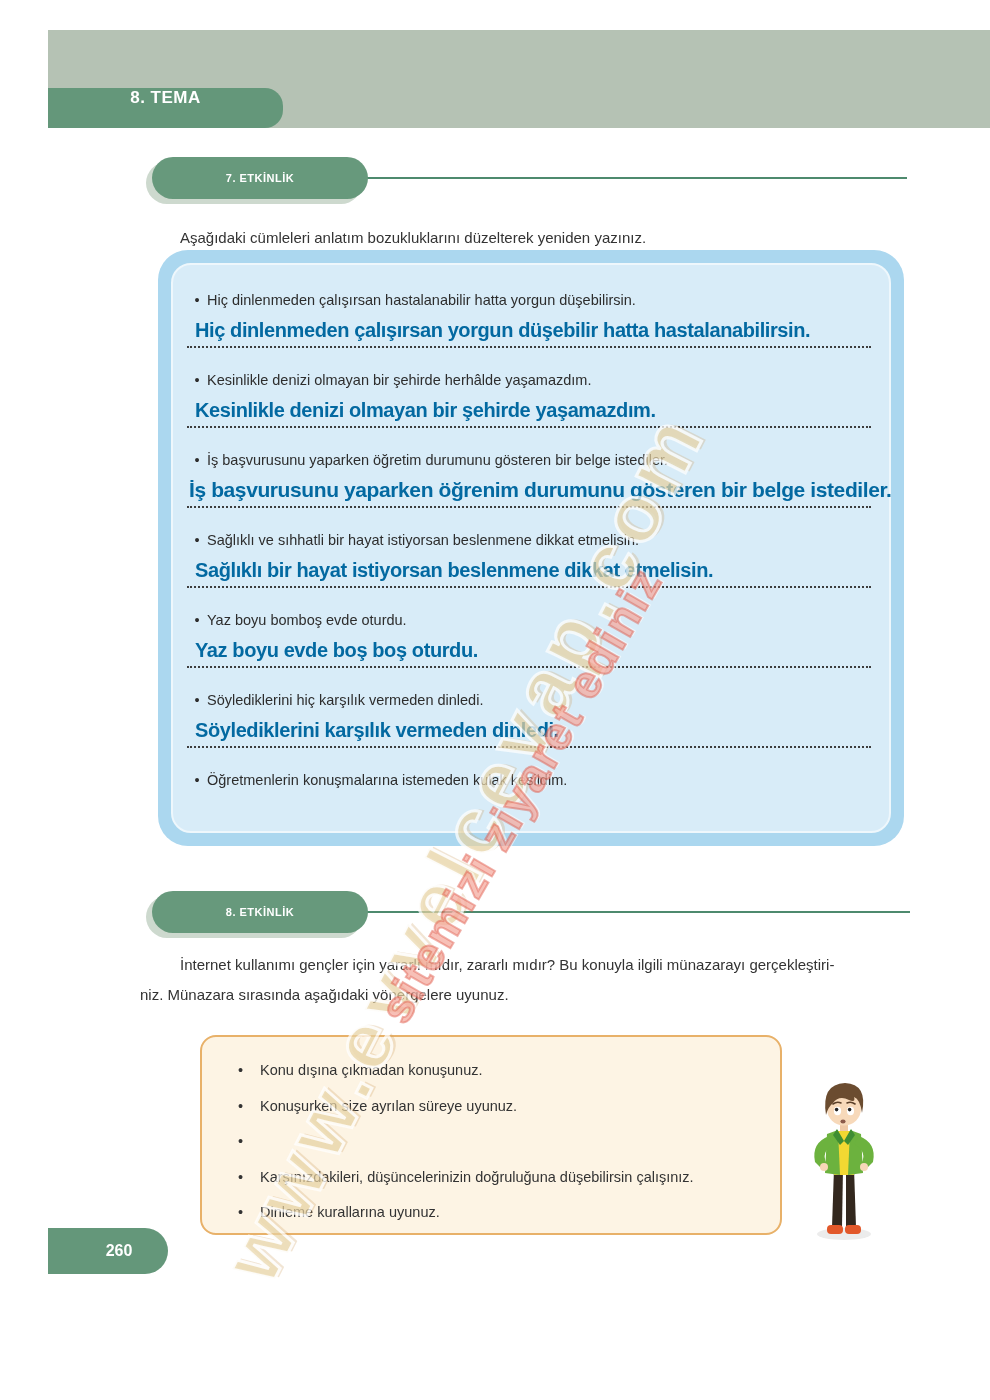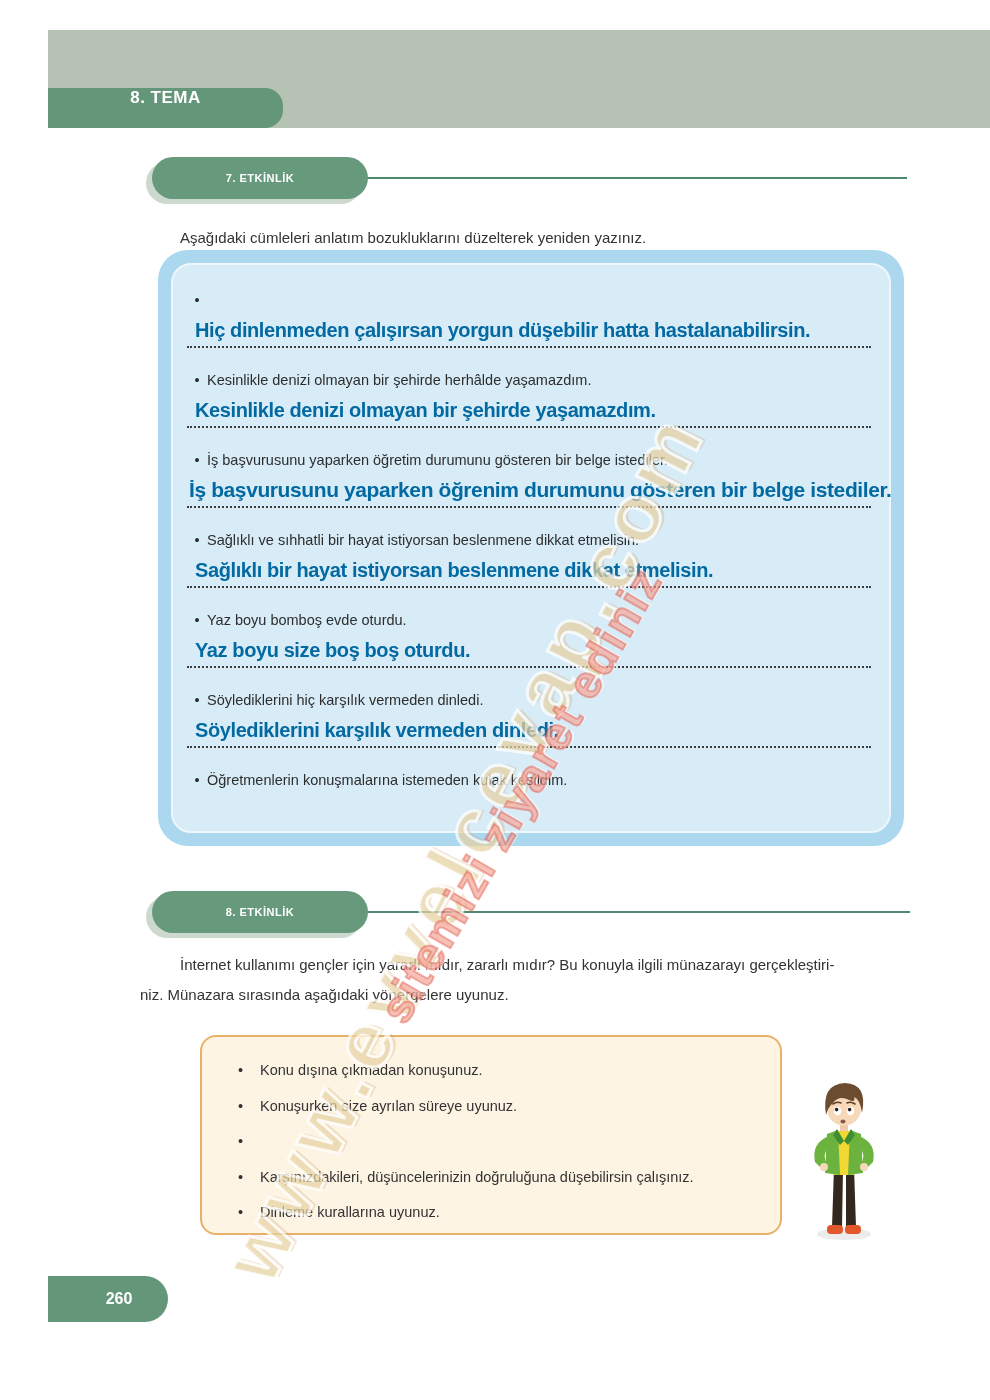--- a/index.html
+++ b/index.html
@@ -64,21 +64,21 @@
     box-sizing: border-box; padding: 24px 20px 0 32px;
   }
   .g-item { display: flex; align-items: flex-start; font-size: 14.5px; color: #333; margin-bottom: 16.5px; line-height: 19px; }
   .g-item .bullet { width: 26px; flex: 0 0 26px; text-align: left; padding-left: 4px; box-sizing: border-box; }
 
   
   .boy { left: 798px; top: 1078px; width: 92px; height: 165px; }
 
   
   .page-badge {
-    left: 48px; top: 1276px; width: 120px; height: 46px; background: #64977a;
+    left: 48px; top: 1228px; width: 120px; height: 46px; background: #64977a;
     border-radius: 0 23px 23px 0; display: flex; align-items: center; justify-content: center;
     padding-left: 22px; box-sizing: border-box;
     color: #fff; font-weight: bold; font-size: 16px;
   }
 
   
   .wm { position: absolute; white-space: nowrap; pointer-events: none; z-index: 40; font-weight: bold; transform-origin: 0 0; }
   .wm1 {
     left: 205px; top: 1255px; transform: rotate(-63deg);
     font-size: 80px; letter-spacing: 8px; color: rgba(231,211,164,0.85);
@@ -107,20 +107,21 @@
 </div>
 <div class="abs etkinlik-line line-7"></div>
 <p class="abs instruction">Aşağıdaki cümleleri anlatım bozukluklarını düzelterek yeniden yazınız.</p>
 
 <div class="abs blue-box">
   <div class="blue-box-inner">
 
     <div class="qa">
       <div class="q">
           <span class="bullet">•</span>
+          <span class="qtext">Hiç dinlenmeden çalışırsan hastalanabilir hatta yorgun düşebilirsin.</span>
         </div>
       <div class="a"><span class="atext">Hiç dinlenmeden çalışırsan yorgun düşebilir hatta hastalanabilirsin.</span></div>
     </div>
 
     <div class="qa">
       <div class="q">
           <span class="bullet">•</span>
           <span class="qtext">Kesinlikle denizi olmayan bir şehirde herhâlde yaşamazdım.</span>
         </div>
       <div class="a"><span class="atext">Kesinlikle denizi olmayan bir şehirde yaşamazdım.</span></div>
@@ -140,21 +141,21 @@
           <span class="qtext">Sağlıklı ve sıhhatli bir hayat istiyorsan beslenmene dikkat etmelisin.</span>
         </div>
       <div class="a"><span class="atext">Sağlıklı bir hayat istiyorsan beslenmene dikkat etmelisin.</span></div>
     </div>
 
     <div class="qa">
       <div class="q">
           <span class="bullet">•</span>
           <span class="qtext">Yaz boyu bomboş evde oturdu.</span>
         </div>
-      <div class="a"><span class="atext">Yaz boyu size boş boş oturdu.</span></div>
+      <div class="a"><span class="atext">Yaz boyu evde boş boş oturdu.</span></div>
     </div>
 
     <div class="qa">
       <div class="q">
           <span class="bullet">•</span>
           <span class="qtext">Söylediklerini hiç karşılık vermeden dinledi.</span>
         </div>
       <div class="a"><span class="atext">Söylediklerini karşılık vermeden dinledi.</span></div>
     </div>
 

